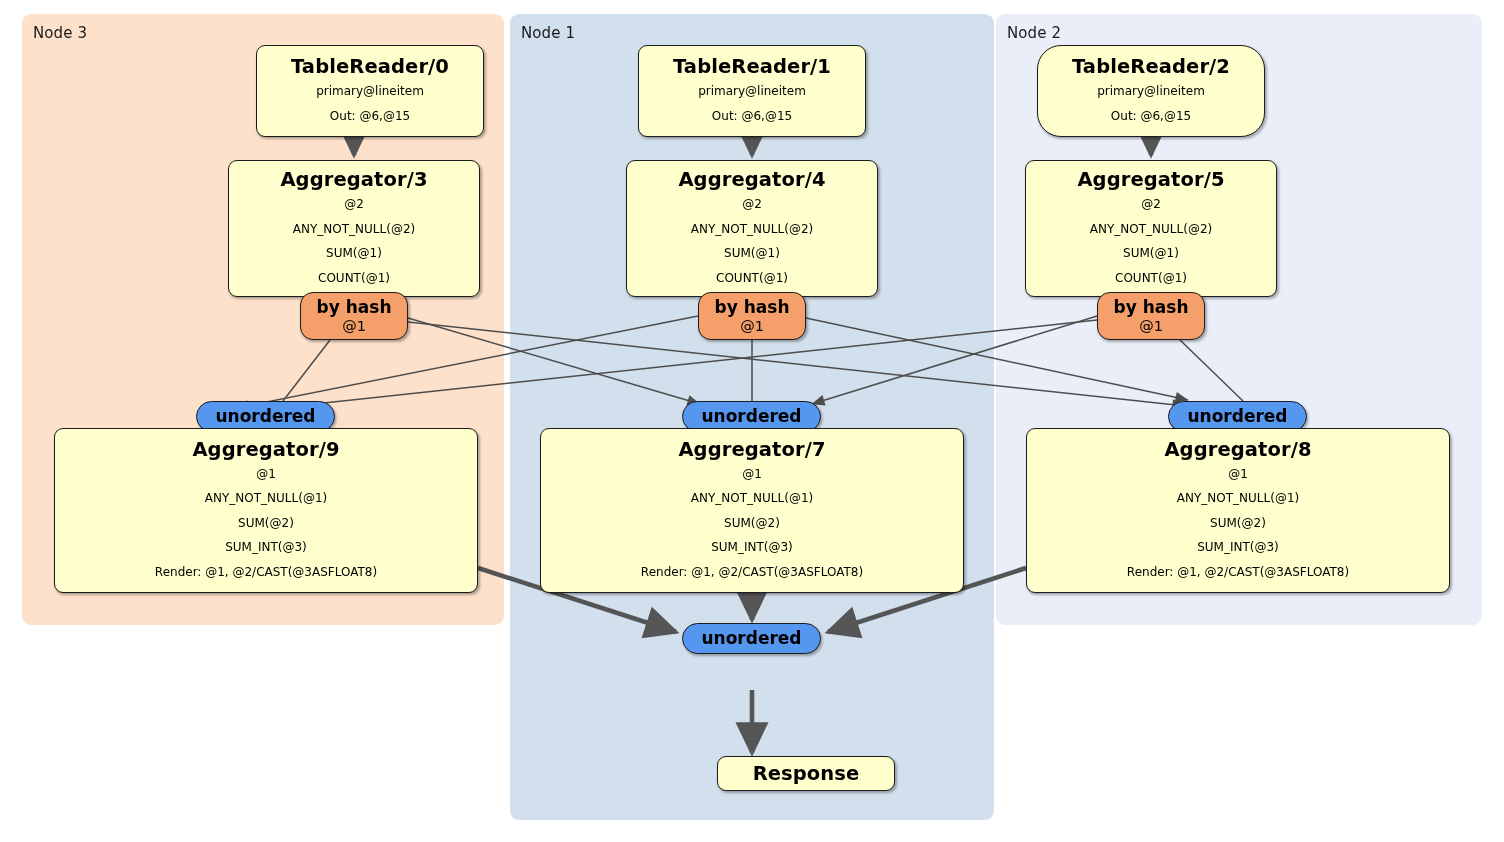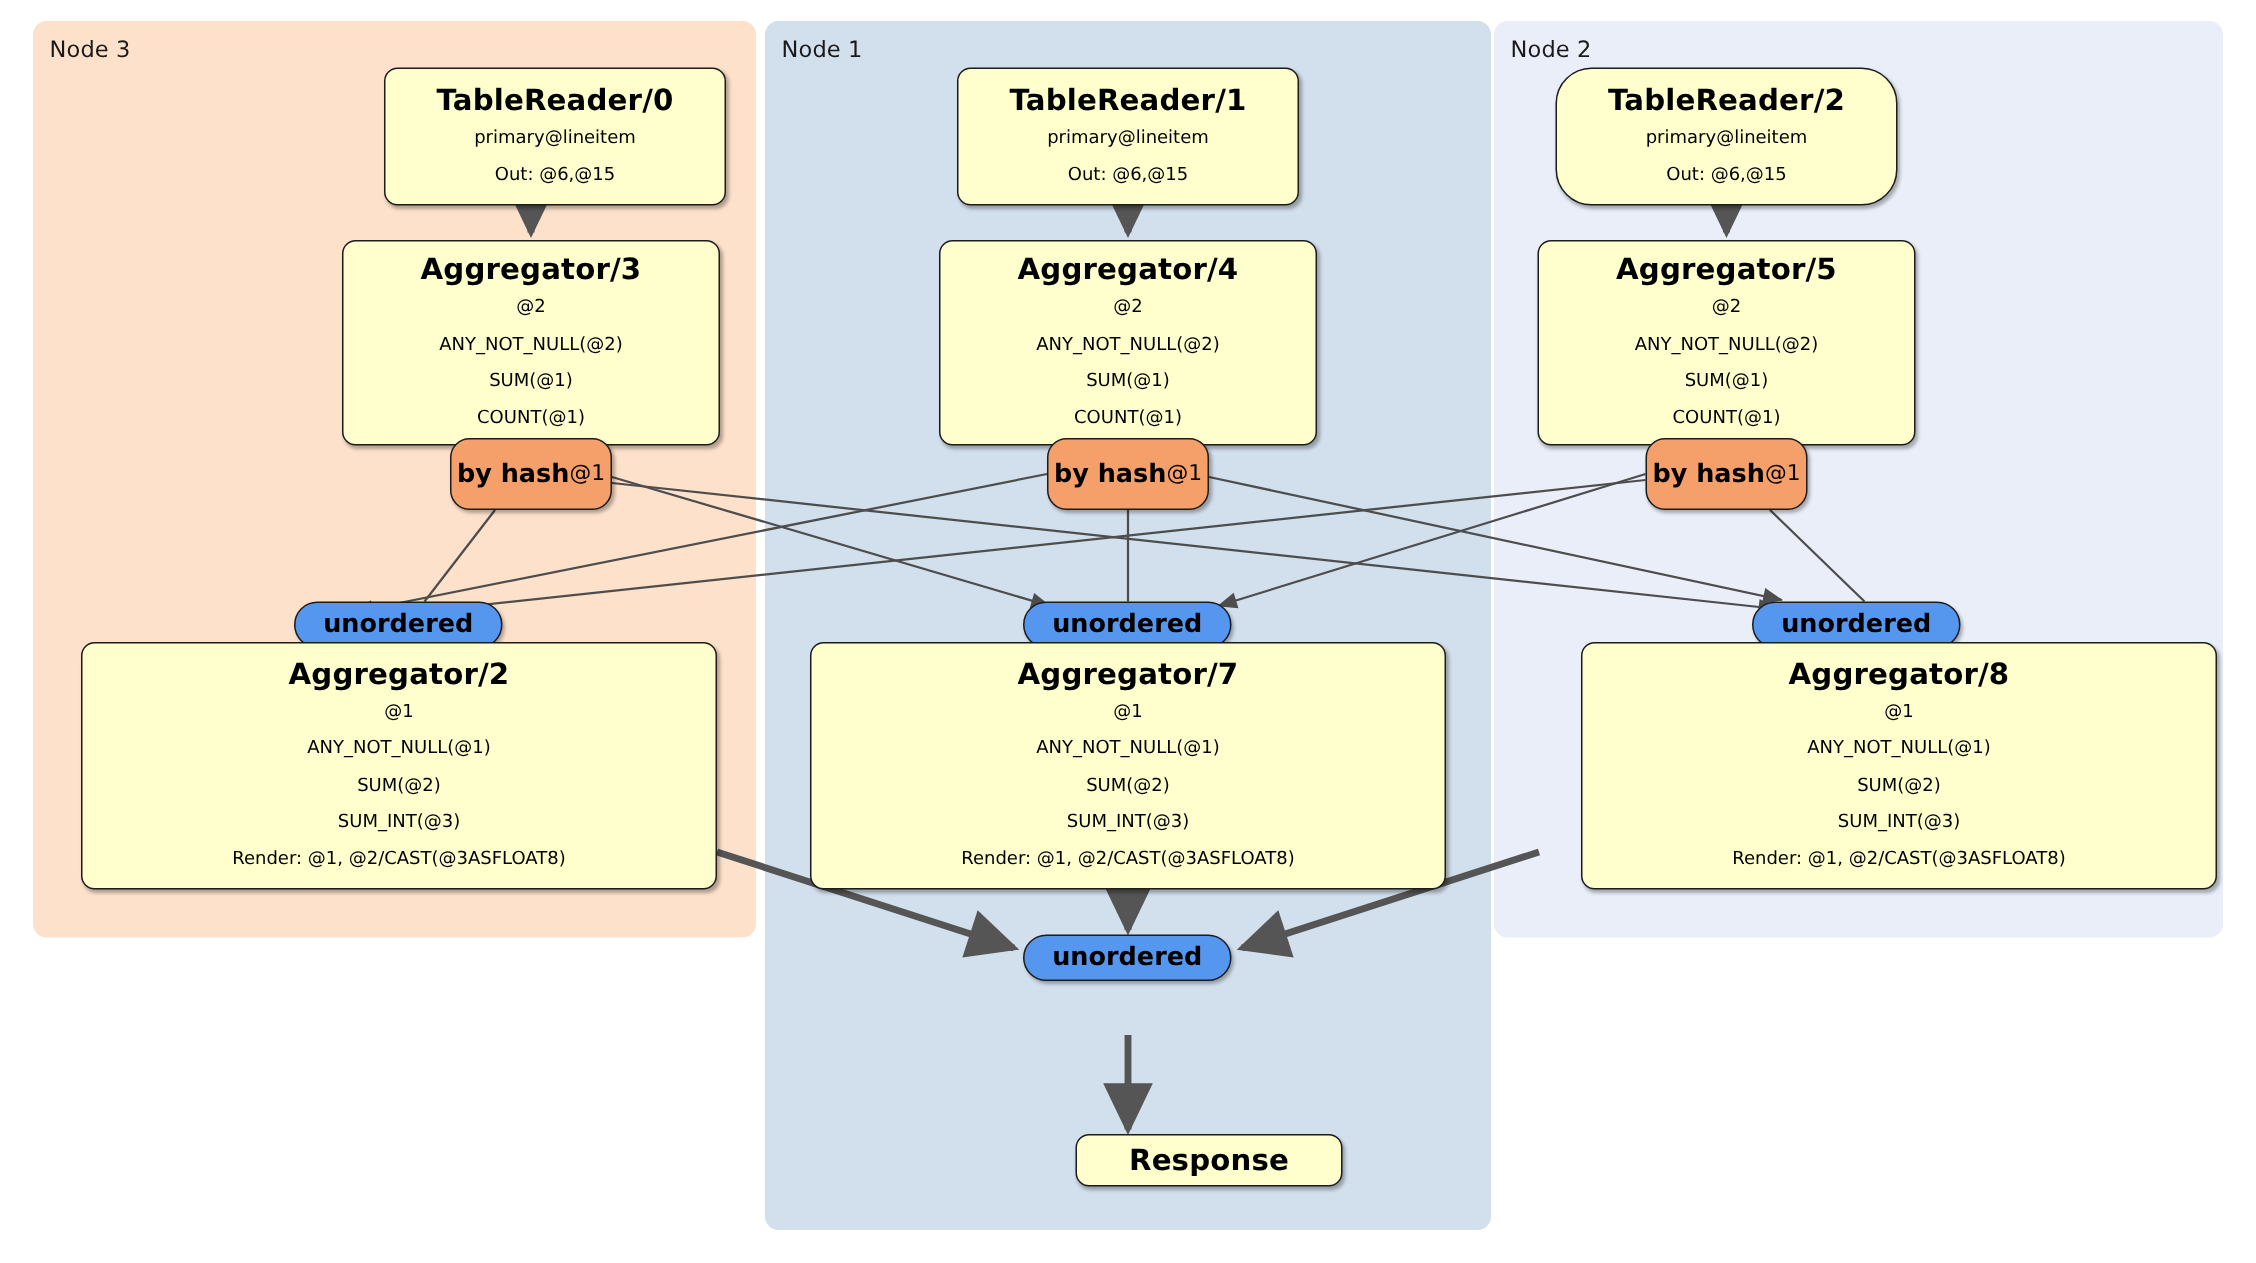--- a/index.html
+++ b/index.html
@@ -36,21 +36,21 @@
   .box .ln{font-size:12px;line-height:24.5px;}
 
   .pill{
     position:absolute;
     border:1.6px solid #1c1c1c;
     border-radius:17px;
     box-sizing:border-box;
     text-align:left;
     color:#000;
     box-shadow:1.5px 2px 2.5px rgba(0,0,0,.30);
-    display:flex;justify-content:center;align-items:center;
+    display:flex;flex-direction:column;justify-content:center;align-items:center;
   }
   .pill.unordered{background:#5596ef;}
   .pill.unordered .ttl{font-weight:bold;font-size:17px;line-height:19px;}
   .pill.byhash{background:#f5a06a;border-radius:13px;}
   .pill.byhash .ttl{font-weight:bold;font-size:17px;line-height:20px;}
   .pill.byhash .ln{font-size:14.5px;line-height:18px;}
 </style>
 </head>
 <body>
 
@@ -159,36 +159,36 @@
     <div class="ttl">unordered</div>
   </div>
   <div class="pill unordered" style="left:682px;top:401px;width:139px;height:31px;">
     <div class="ttl">unordered</div>
   </div>
   <div class="pill unordered" style="left:1168px;top:401px;width:139px;height:31px;">
     <div class="ttl">unordered</div>
   </div>
 
   <div class="box" style="left:54px;top:428px;width:424px;height:165px;">
-    <div class="ttl">Aggregator/2</div>
+    <div class="ttl">Aggregator/9</div>
     <div class="ln">@1</div>
     <div class="ln">ANY_NOT_NULL(@1)</div>
     <div class="ln">SUM(@2)</div>
     <div class="ln">SUM_INT(@3)</div>
     <div class="ln">Render: @1, @2/CAST(@3ASFLOAT8)</div>
   </div>
   <div class="box" style="left:540px;top:428px;width:424px;height:165px;">
     <div class="ttl">Aggregator/7</div>
     <div class="ln">@1</div>
     <div class="ln">ANY_NOT_NULL(@1)</div>
     <div class="ln">SUM(@2)</div>
     <div class="ln">SUM_INT(@3)</div>
     <div class="ln">Render: @1, @2/CAST(@3ASFLOAT8)</div>
   </div>
-  <div class="box" style="left:1026px;top:428px;width:424px;height:165px;margin-left:28px;">
+  <div class="box" style="left:1026px;top:428px;width:424px;height:165px;">
     <div class="ttl">Aggregator/8</div>
     <div class="ln">@1</div>
     <div class="ln">ANY_NOT_NULL(@1)</div>
     <div class="ln">SUM(@2)</div>
     <div class="ln">SUM_INT(@3)</div>
     <div class="ln">Render: @1, @2/CAST(@3ASFLOAT8)</div>
   </div>
 
   <div class="pill unordered" style="left:682px;top:623px;width:139px;height:31px;">
     <div class="ttl">unordered</div>

